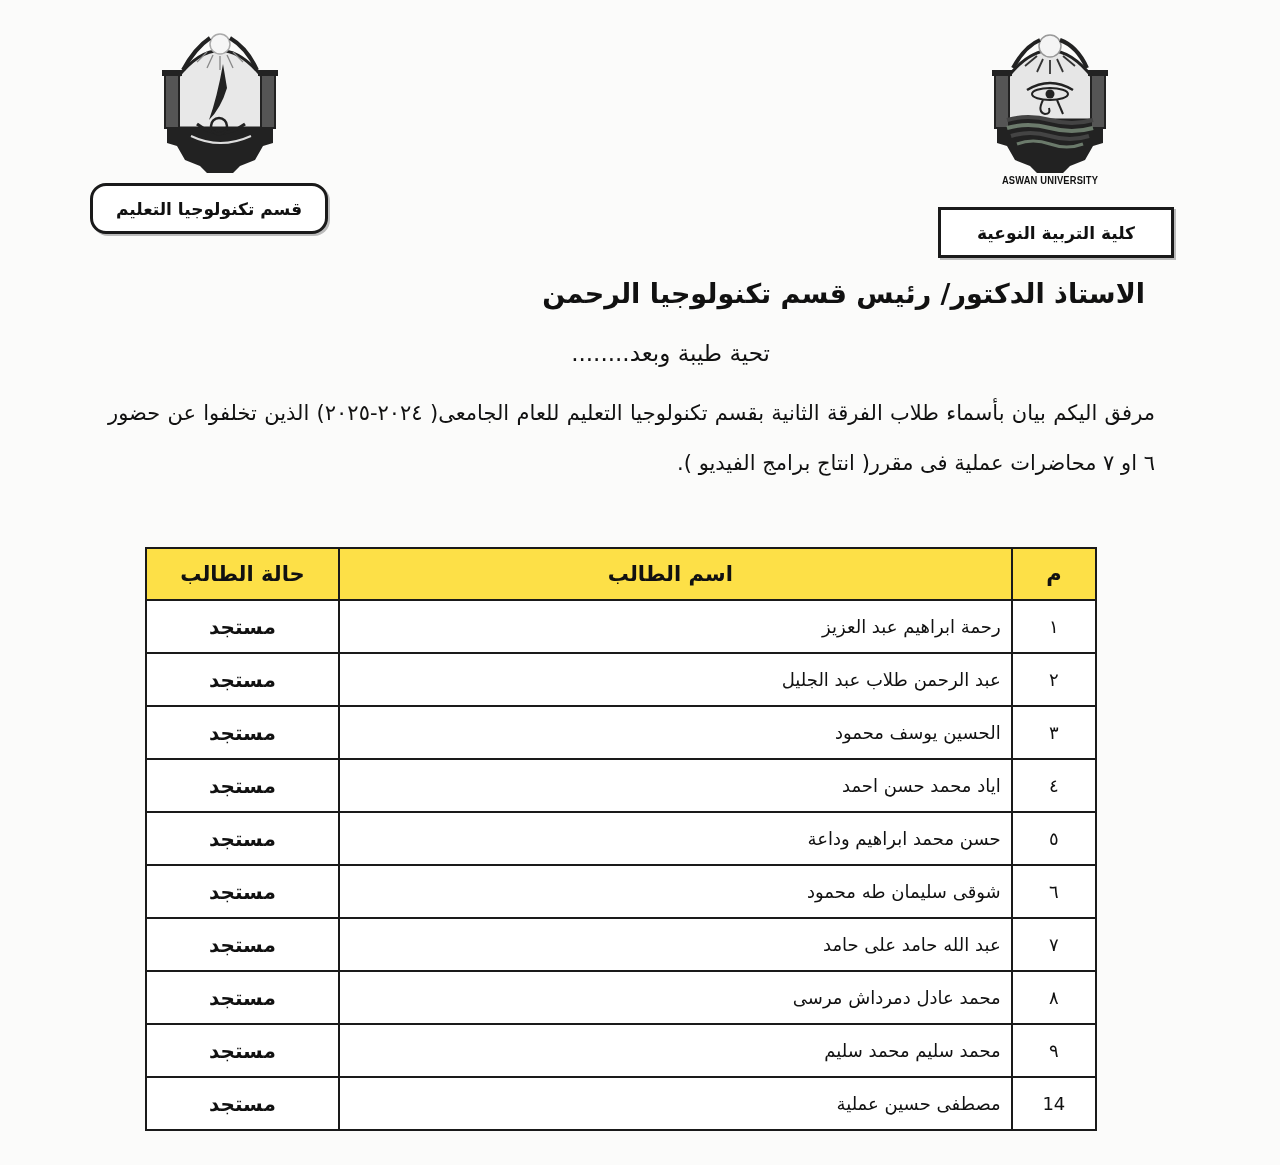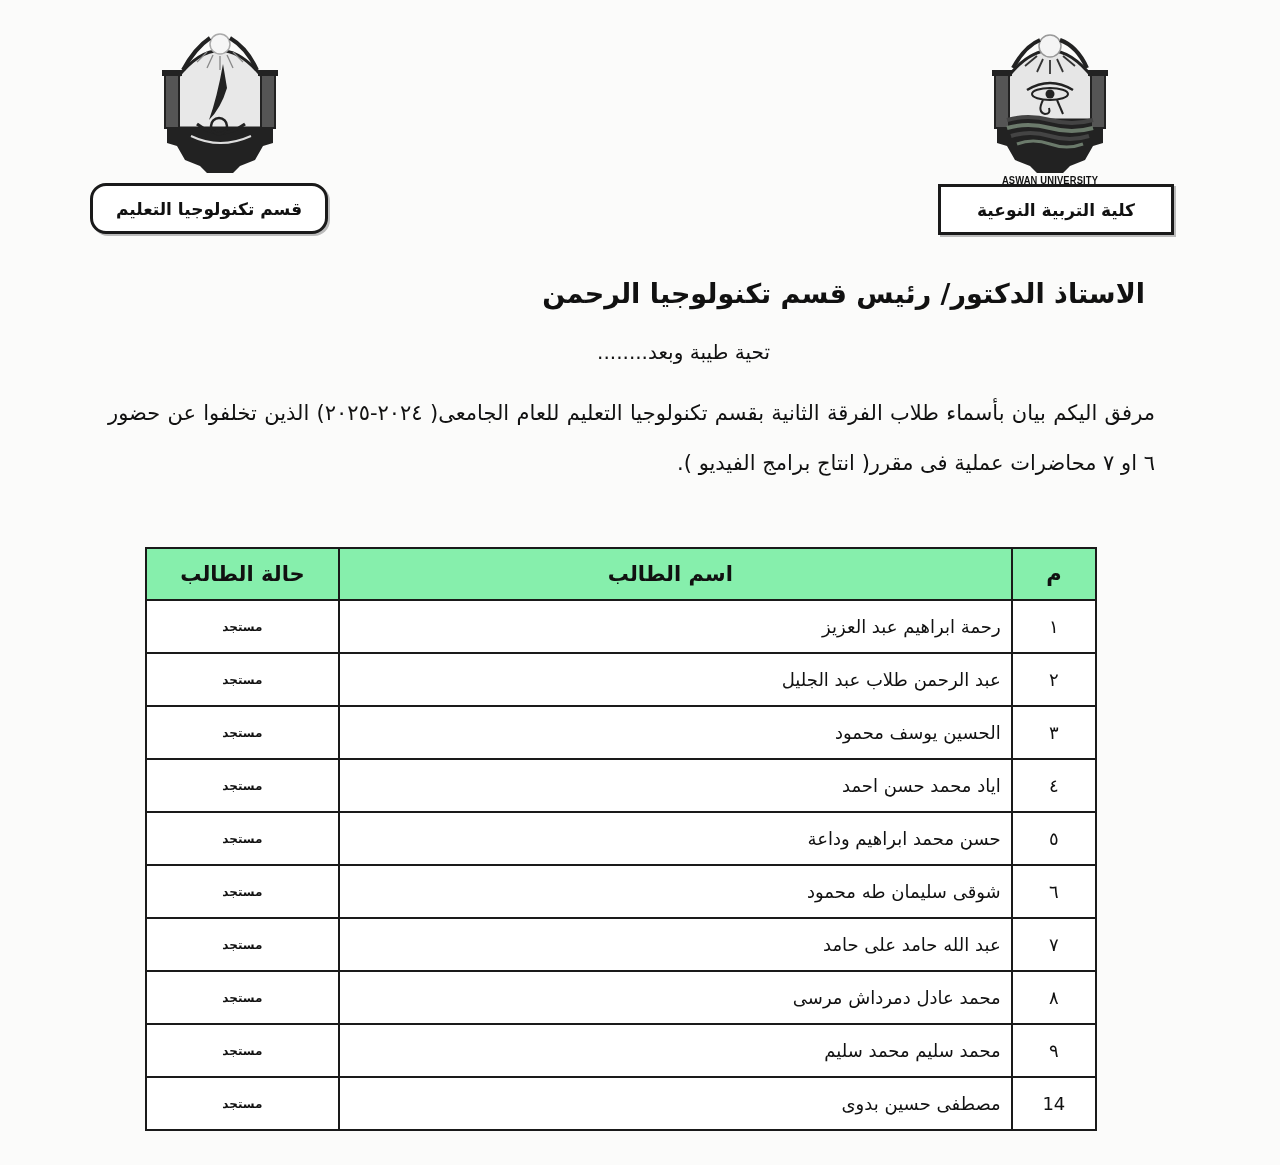--- a/index.html
+++ b/index.html
@@ -40,35 +40,35 @@
       border: 3px solid #1a1a1a;
       background: #fff;
       box-shadow: 2px 2px 0 #bbb;
       display: flex;
       align-items: center;
       justify-content: center;
       font-weight: bold;
       font-size: 17px;
       direction: rtl;
     }
-    .box-right { left: 938px; top: 184px; width: 230px; height: 45px; }
+    .box-right { left: 938px; top: 207px; width: 230px; height: 45px; }
     .box-left  { left: 90px;  top: 183px; width: 232px; height: 45px; border-radius: 16px; }
 
     .addressee {
       position: absolute;
       right: 135px; top: 278px;
       font-weight: bold;
       font-size: 27px;
       direction: rtl;
       white-space: nowrap;
     }
     .greeting {
       position: absolute;
       right: 510px; top: 340px;
-      font-size: 20px;
+      font-size: 23px;
       direction: rtl;
       white-space: nowrap;
     }
     .body-text {
       position: absolute;
       left: 108px; right: 125px; top: 388px;
       font-size: 21px;
       line-height: 50px;
       direction: rtl;
       text-align: justify;
@@ -85,31 +85,31 @@
       background: #fff;
     }
     .attendance-table th,
     .attendance-table td {
       border: 2px solid #1a1a1a;
       height: 51px;
       padding: 0;
       vertical-align: middle;
     }
     .attendance-table thead th {
-      background: #86efac;
+      background: #fde047;
       font-weight: bold;
       font-size: 21px;
       height: 50px;
     }
     .attendance-table .col-num   { width: 82px; text-align: center; }
     .attendance-table .col-name  { width: 658px; text-align: right; padding-right: 10px; }
     .attendance-table .col-status{ width: 190px; text-align: center; }
     .attendance-table thead .col-name { text-align: center; }
     .attendance-table tbody td { font-size: 18px; }
-    .attendance-table tbody .col-status { font-size: 12px; font-weight: bold; }
+    .attendance-table tbody .col-status { font-size: 20px; font-weight: bold; }
   </style>
 </head>
 <body>
 
 <div class="logo logo-right">
   <svg width="130" height="145" viewBox="0 0 130 145">
 
     <path d="M12 95 L22 95 L22 85 L108 85 L108 95 L118 95 L118 115 L108 118 L100 132 L85 138 L78 145 L52 145 L45 138 L30 132 L22 118 L12 115 Z" fill="#222"></path>
 
     <path d="M22 92 L22 50 Q65 -5 108 50 L108 92 Z" fill="#e6e6e6" stroke="#222" stroke-width="3"></path>
@@ -227,17 +227,17 @@
       <td class="col-name">محمد عادل دمرداش مرسى</td>
       <td class="col-status">مستجد</td>
     </tr>
     <tr>
       <td class="col-num">٩</td>
       <td class="col-name">محمد سليم محمد سليم</td>
       <td class="col-status">مستجد</td>
     </tr>
     <tr>
       <td class="col-num">14</td>
-      <td class="col-name">مصطفى حسين بدوى</td>
+      <td class="col-name">مصطفى حسين عملية</td>
       <td class="col-status">مستجد</td>
     </tr>
   </tbody>
 </table>
 
 </body></html>

